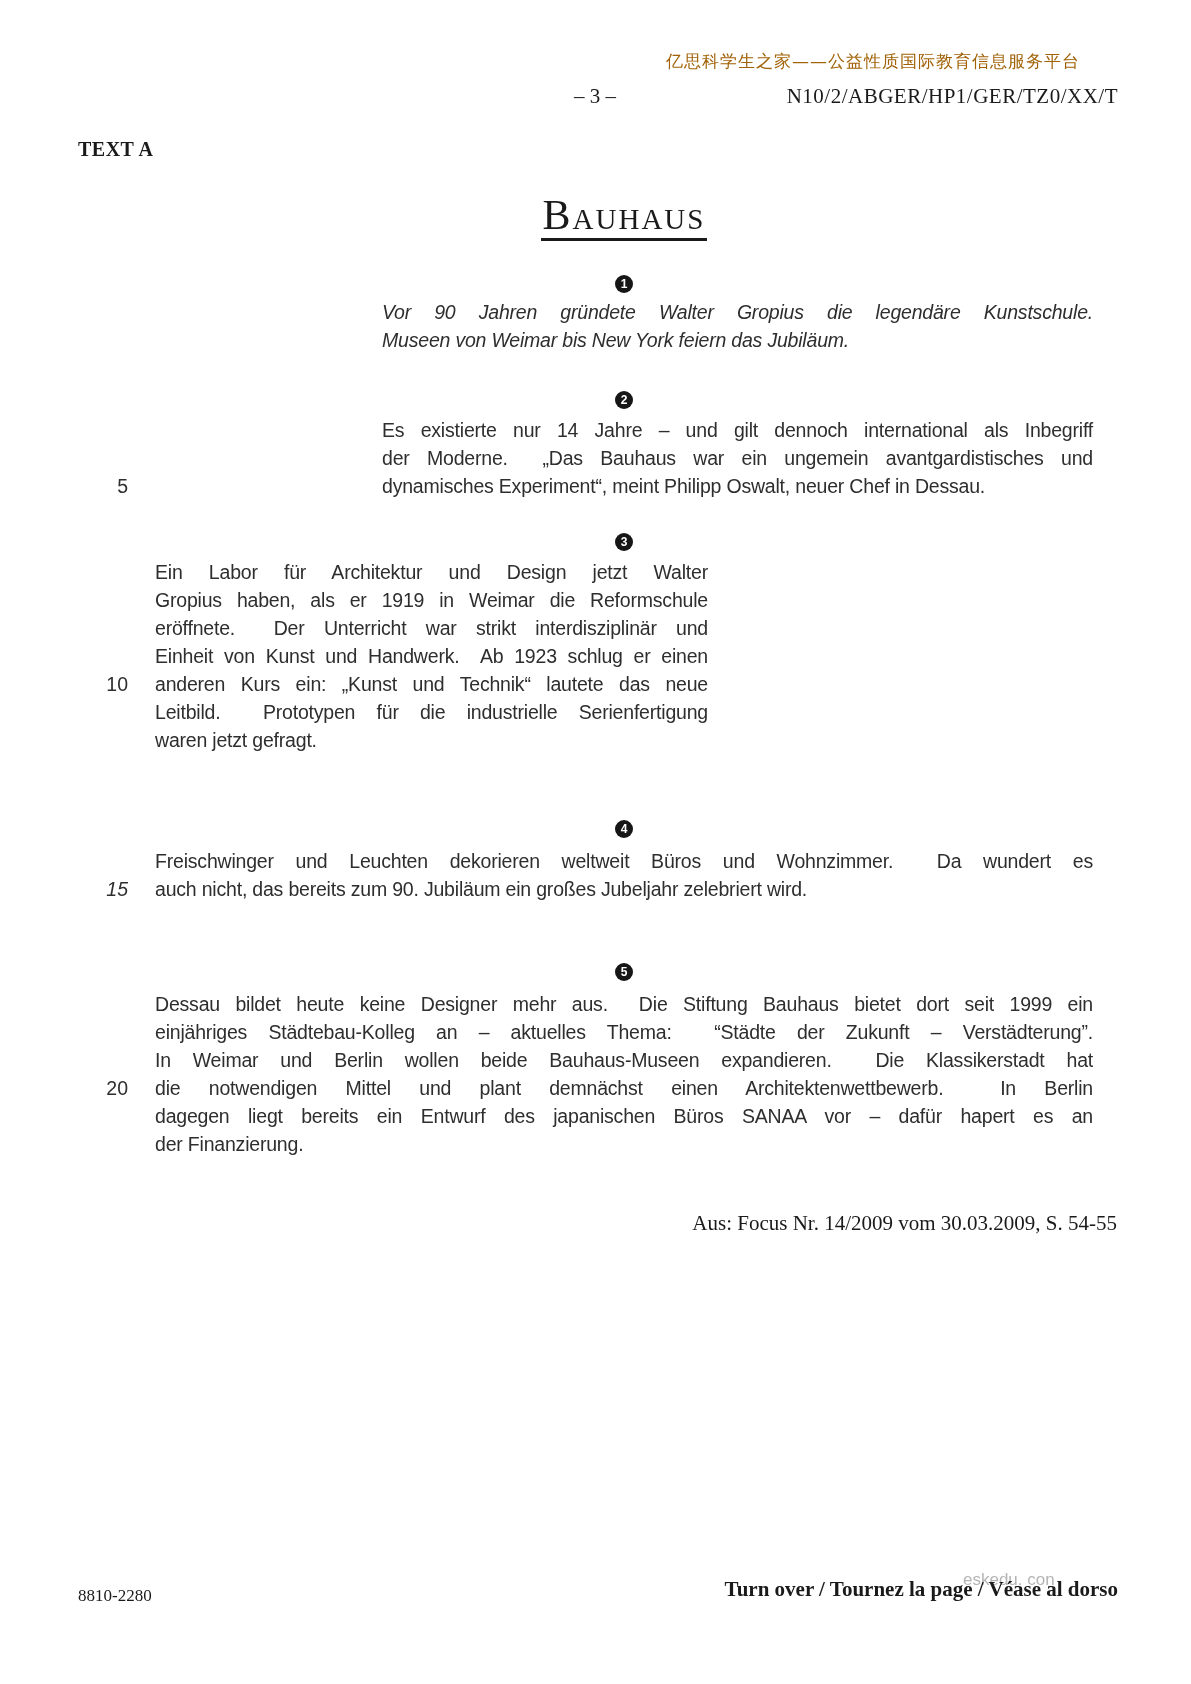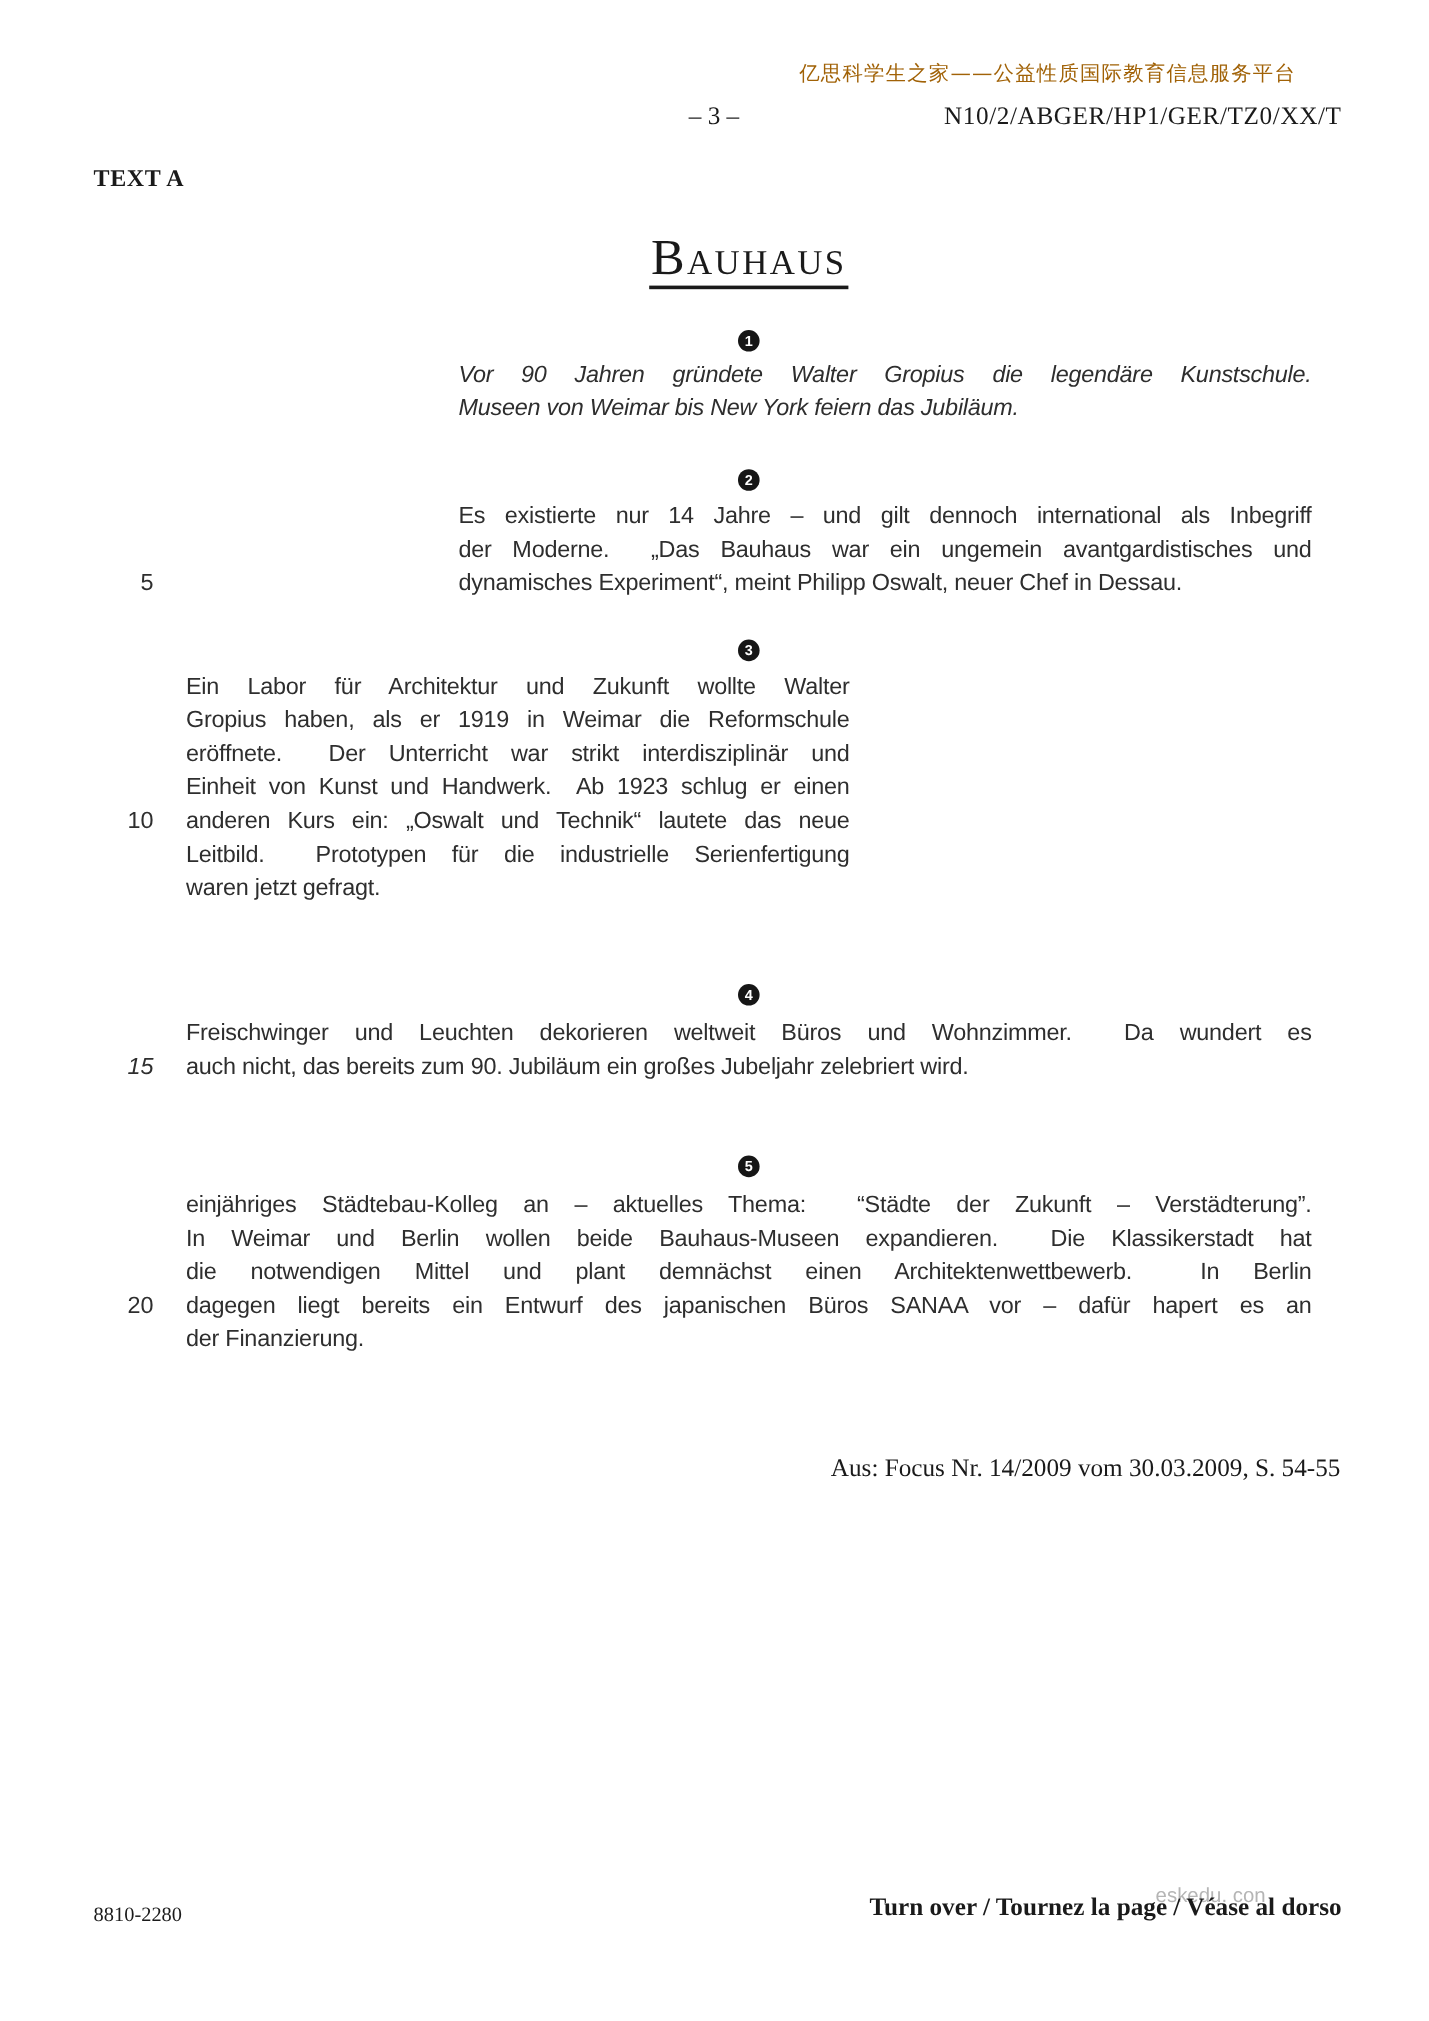--- a/index.html
+++ b/index.html
@@ -86,33 +86,34 @@
   <div class="abs para" id="p1">
       <div class="text-line just">Vor 90 Jahren gründete Walter Gropius die legendäre Kunstschule.</div>
       <div class="text-line">Museen von Weimar bis New York feiern das Jubiläum.</div>
     </div>
   <div class="abs para" id="p2">
       <div class="text-line just">Es existierte nur 14 Jahre – und gilt dennoch international als Inbegriff</div>
       <div class="text-line just">der Moderne.  „Das Bauhaus war ein ungemein avantgardistisches und</div>
       <div class="text-line">dynamisches Experiment“, meint Philipp Oswalt, neuer Chef in Dessau.</div>
     </div>
   <div class="abs para" id="p3">
-      <div class="text-line just">Ein Labor für Architektur und Zukunft wollte Walter</div>
+      <div class="text-line just">Ein Labor für Architektur und Design jetzt Walter</div>
       <div class="text-line just">Gropius haben, als er 1919 in Weimar die Reformschule</div>
       <div class="text-line just">eröffnete.  Der Unterricht war strikt interdisziplinär und</div>
       <div class="text-line just">Einheit von Kunst und Handwerk.  Ab 1923 schlug er einen</div>
-      <div class="text-line just">anderen Kurs ein: „Oswalt und Technik“ lautete das neue</div>
+      <div class="text-line just">anderen Kurs ein: „Kunst und Technik“ lautete das neue</div>
       <div class="text-line just">Leitbild.  Prototypen für die industrielle Serienfertigung</div>
       <div class="text-line">waren jetzt gefragt.</div>
     </div>
   <div class="abs para" id="p4">
       <div class="text-line just">Freischwinger und Leuchten dekorieren weltweit Büros und Wohnzimmer.  Da wundert es</div>
       <div class="text-line">auch nicht, das bereits zum 90. Jubiläum ein großes Jubeljahr zelebriert wird.</div>
     </div>
   <div class="abs para" id="p5">
+      <div class="text-line just">Dessau bildet heute keine Designer mehr aus.  Die Stiftung Bauhaus bietet dort seit 1999 ein</div>
       <div class="text-line just">einjähriges Städtebau-Kolleg an – aktuelles Thema:  “Städte der Zukunft – Verstädterung”.</div>
       <div class="text-line just">In Weimar und Berlin wollen beide Bauhaus-Museen expandieren.  Die Klassikerstadt hat</div>
       <div class="text-line just">die notwendigen Mittel und plant demnächst einen Architektenwettbewerb.  In Berlin</div>
       <div class="text-line just">dagegen liegt bereits ein Entwurf des japanischen Büros SANAA vor – dafür hapert es an</div>
       <div class="text-line">der Finanzierung.</div>
     </div>
 
   <div class="abs lineno" id="ln5">5</div>
   <div class="abs lineno" id="ln10">10</div>
   <div class="abs lineno" id="ln15">15</div>

